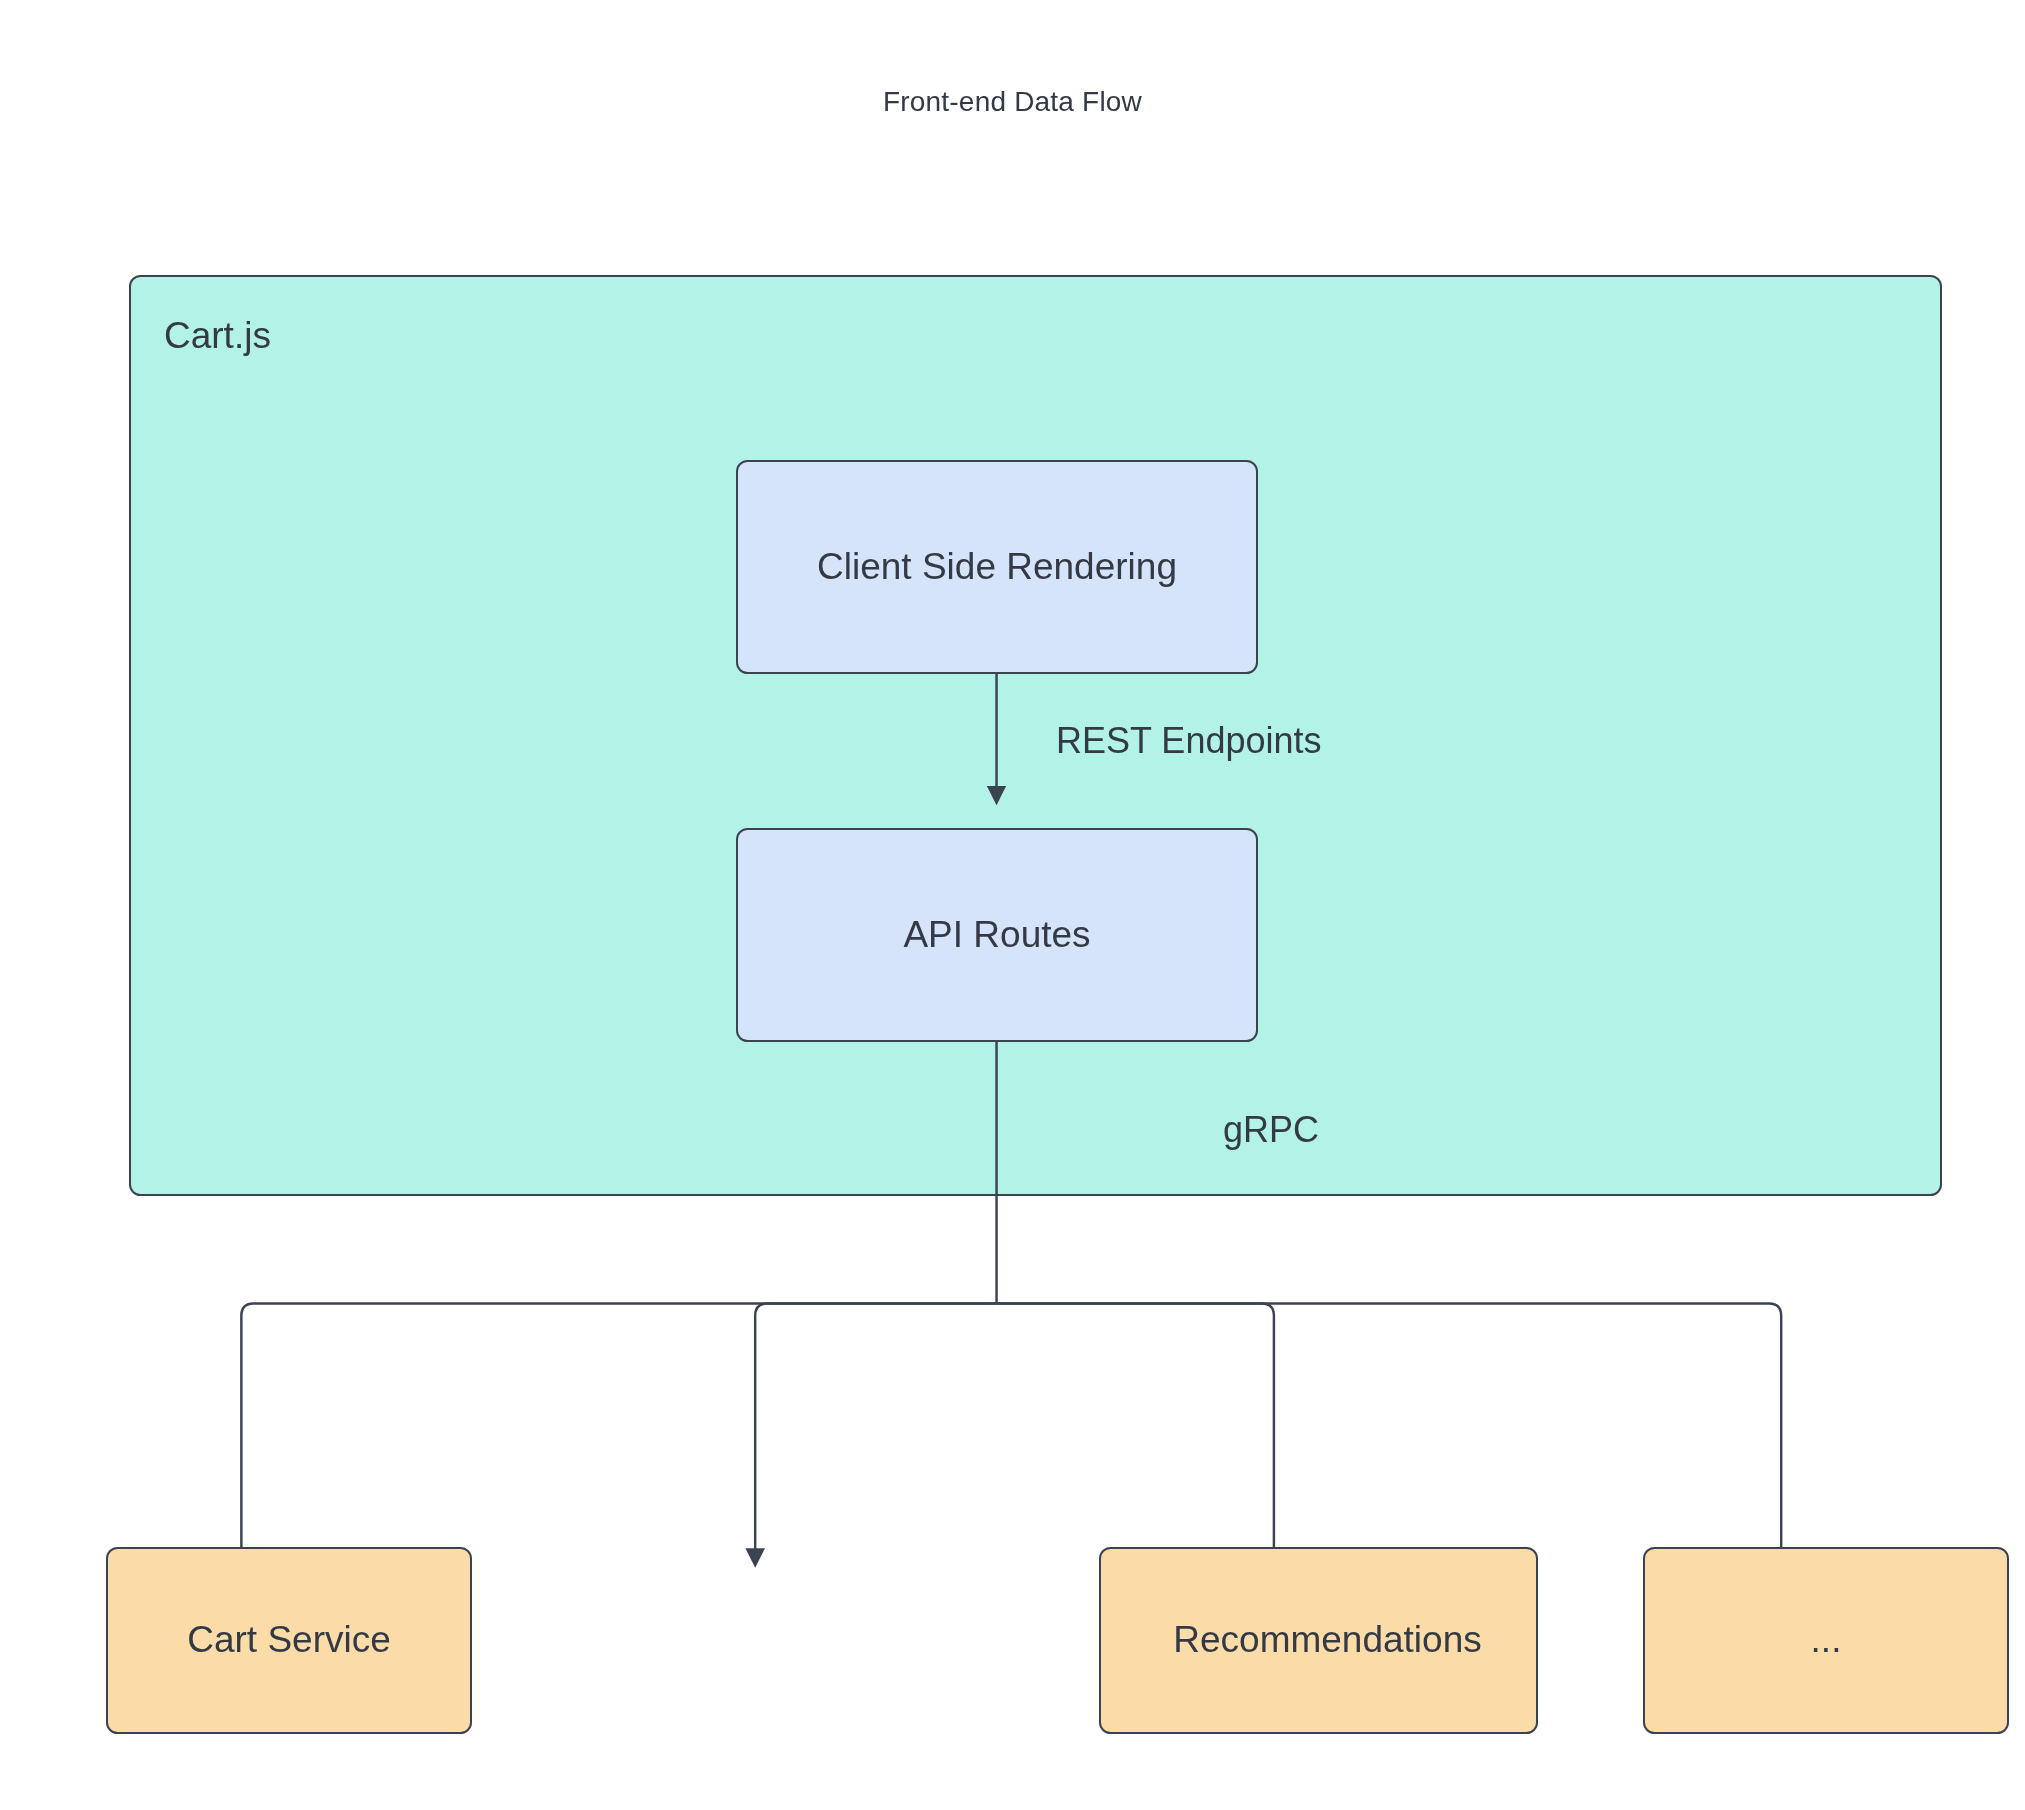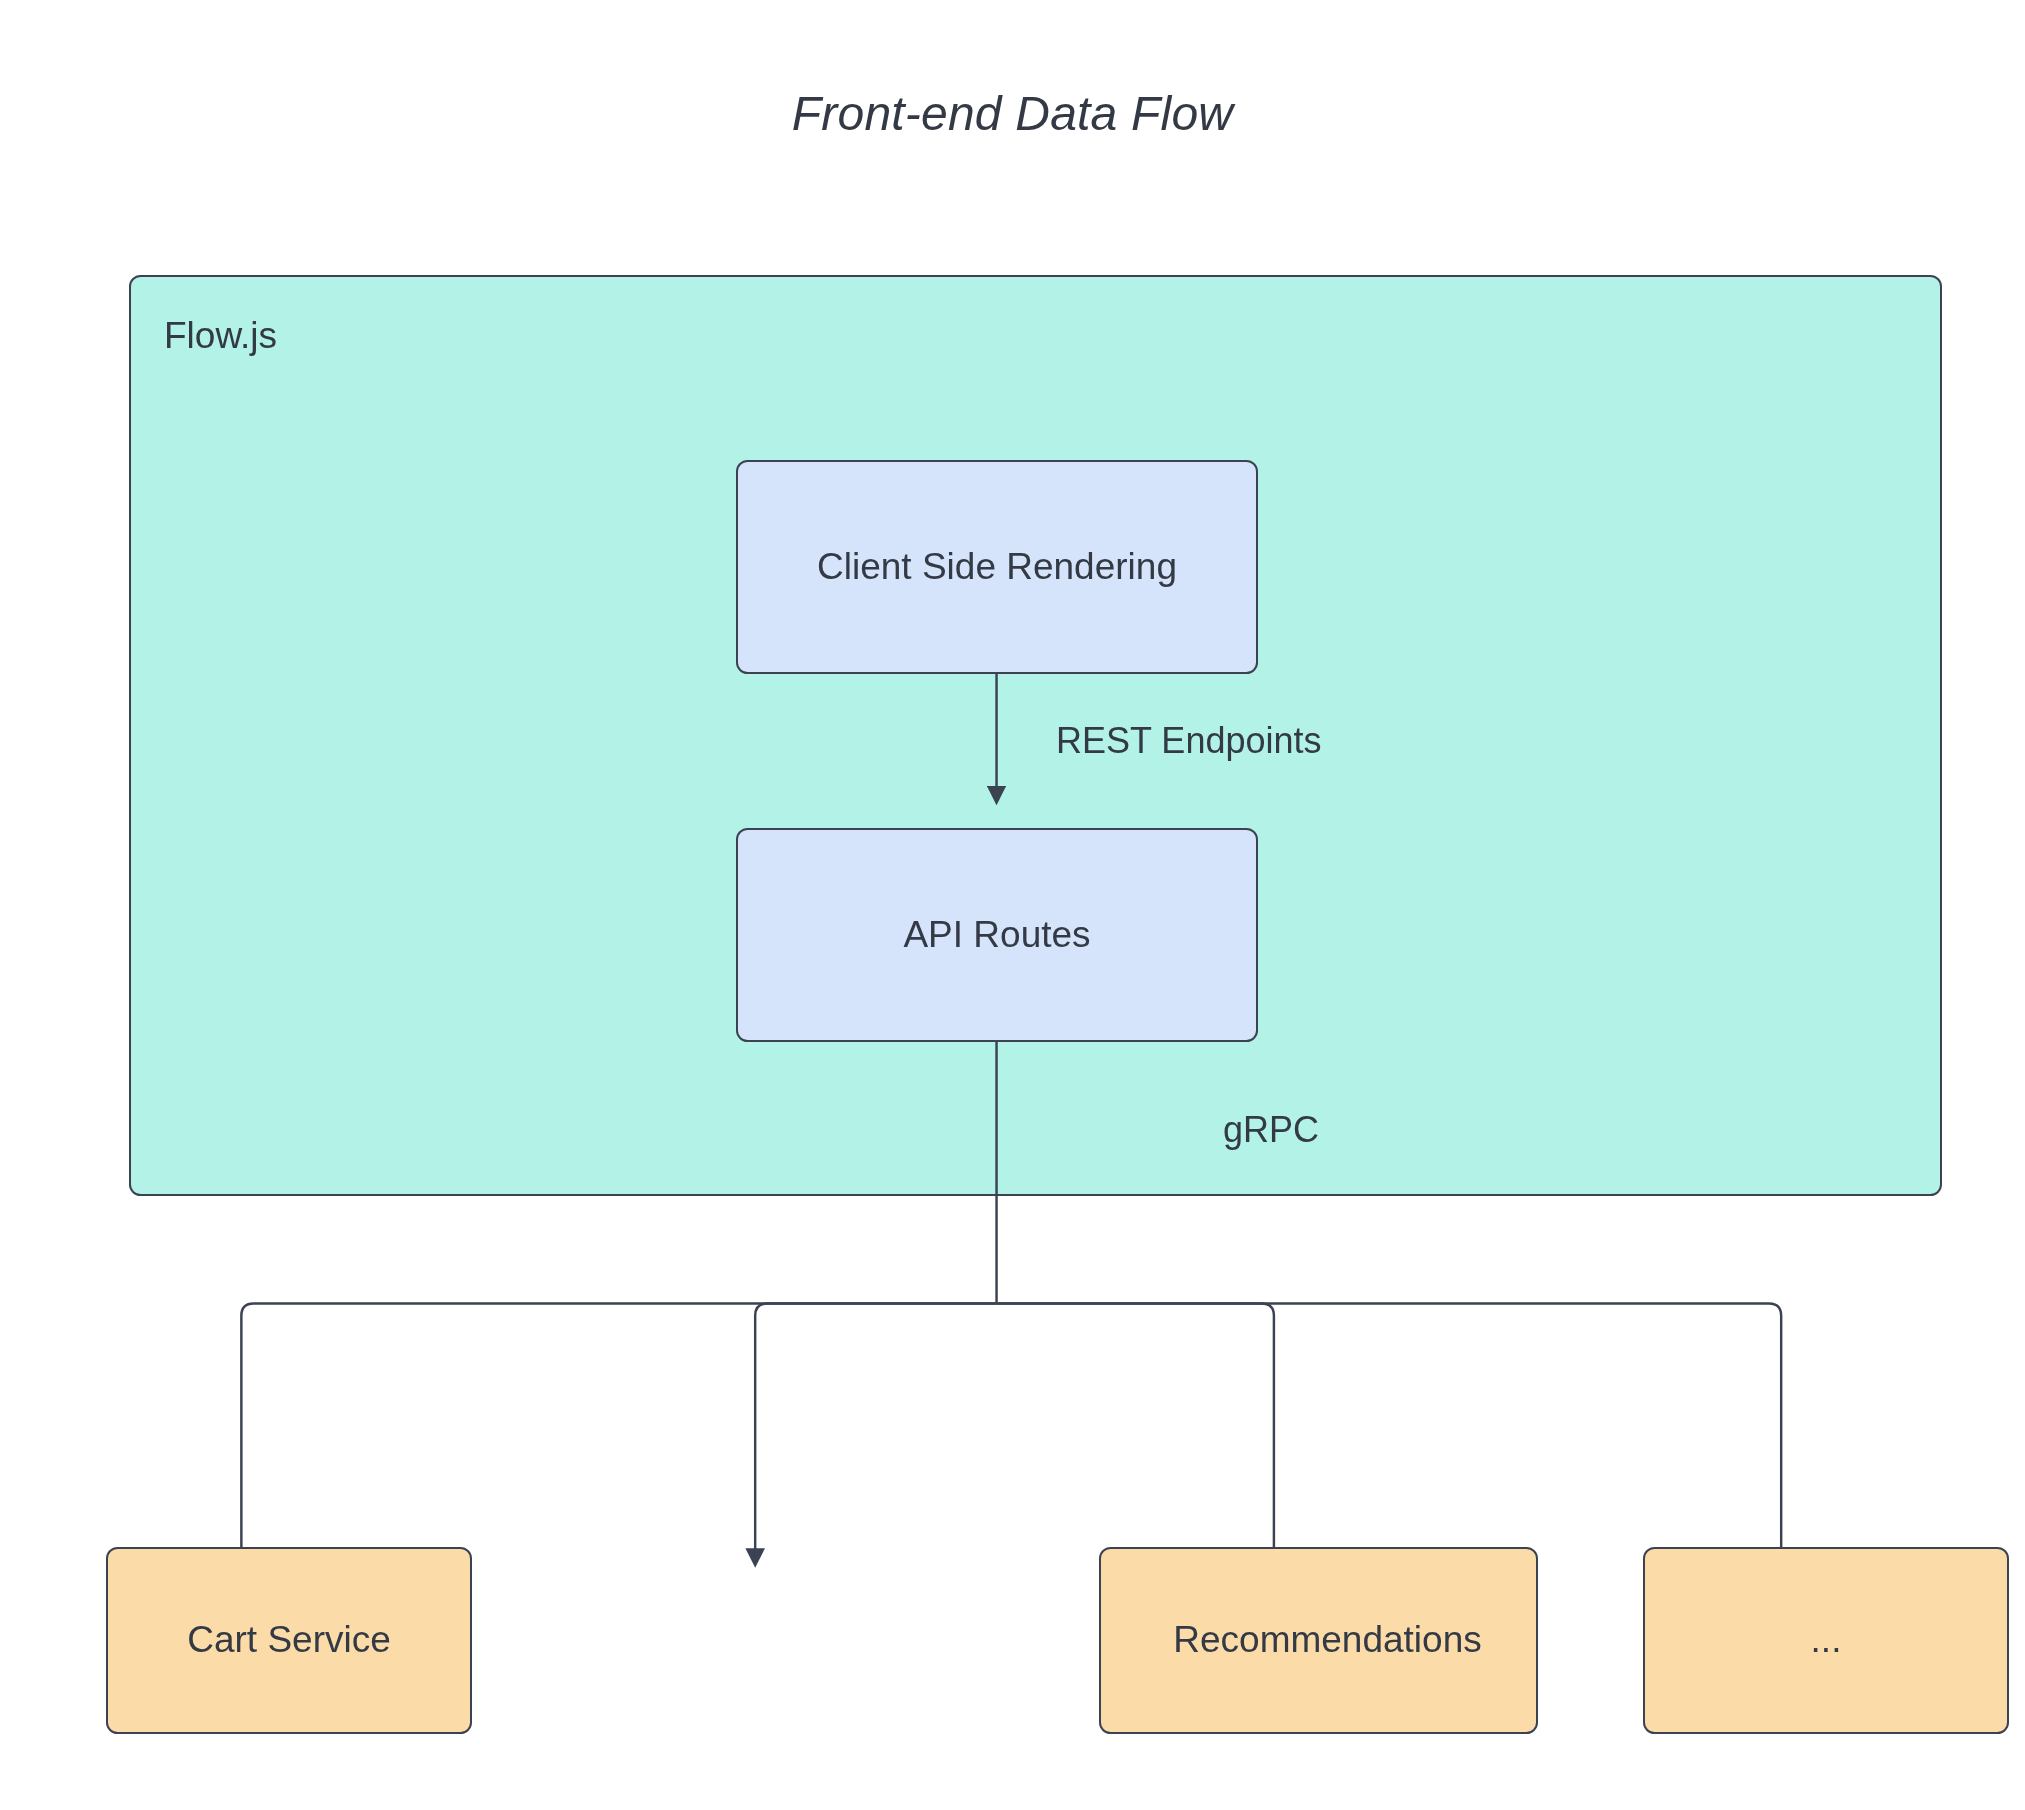--- a/index.html
+++ b/index.html
@@ -24,24 +24,23 @@
     width: 2025px;
     height: 1811px;
     pointer-events: none;
   }
   .diagram-title {
     position: absolute;
     left: 0;
     top: 86px;
     width: 2025px;
     text-align: center;
-    font-size: 48px;
+    font-size: 28px;
     color: #333a45;
     letter-spacing: 0.2px;
-    font-style: italic;
   }
   .subgraph {
     position: absolute;
     left: 129px;
     top: 275px;
     width: 1813px;
     height: 921px;
     background: #b3f2e6;
     border: 2.5px solid #3b4252;
     border-radius: 11.5px;
@@ -113,21 +112,21 @@
 </style>
 </head>
 <body>
 
 <div id="canvas">
 
   <div class="diagram-title">Front-end Data Flow</div>
 
   <div class="subgraph"></div>
 
-  <div class="subgraph-label">Flow.js</div>
+  <div class="subgraph-label">Cart.js</div>
 
   <svg id="edge-layer" viewBox="0 0 2475 2213" xmlns="http://www.w3.org/2000/svg">
     <defs>
       <marker id="arrowhead" viewBox="0 0 12 12" refX="10" refY="6" markerWidth="8" markerHeight="8" orient="auto-start-reverse">
         <path d="M 0 0 L 12 6 L 0 12 z" fill="#3b4252"></path>
       </marker>
     </defs>
 
     <path d="M 1218 823 L 1218 980" fill="none" stroke="#3b4252" stroke-width="3" marker-end="url(#arrowhead)"></path>
 

